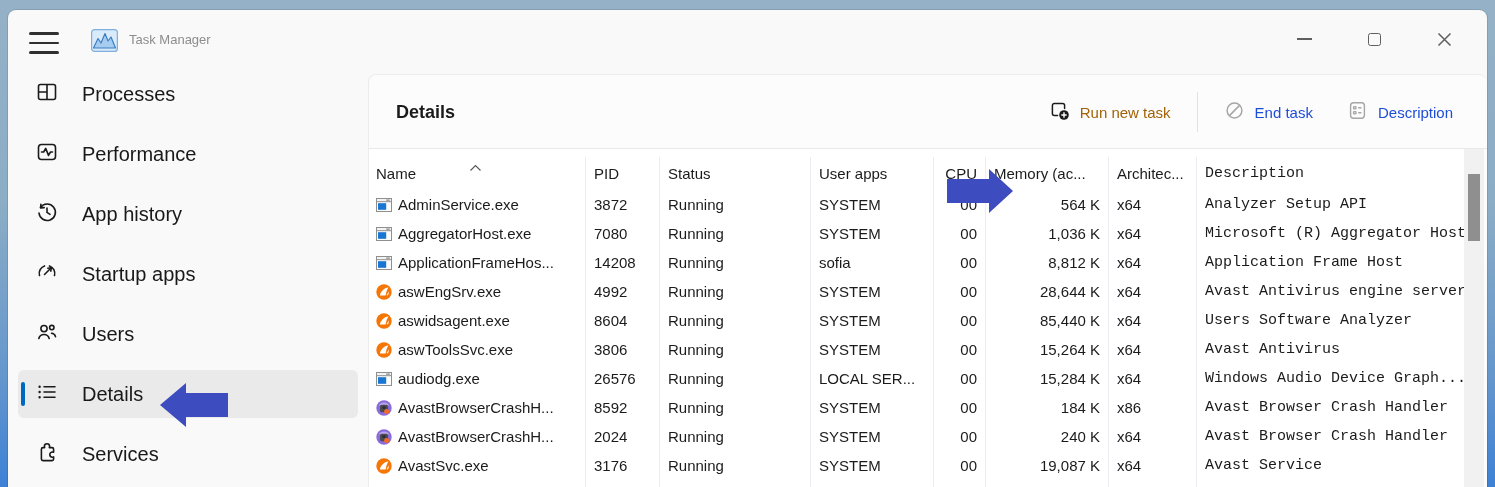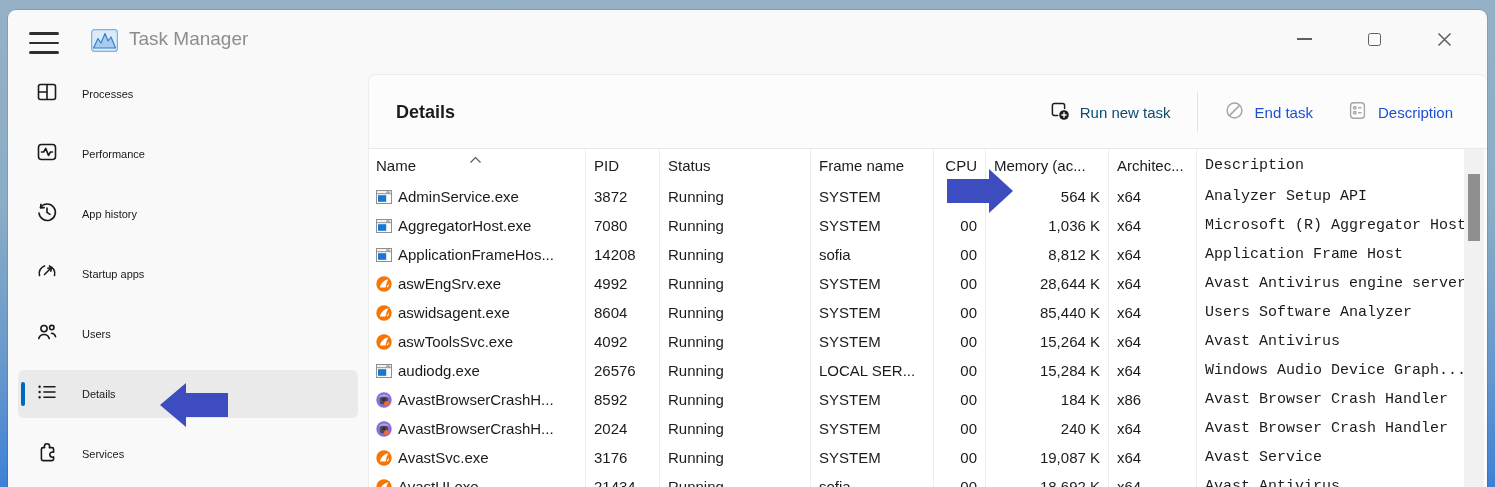--- a/index.html
+++ b/index.html
@@ -14,49 +14,49 @@
   .window {
     position:absolute; left:8px; top:10px; width:1479px; height:510px;
     background:#f9f9f9; border-radius:8px 8px 0 0;
     box-shadow:0 0 0 1px rgba(0,0,0,.10);
   }
   
   .titlebar { position:absolute; left:0; top:0; width:100%; height:58px; }
   .hamburger { position:absolute; left:21px; top:22px; width:30px; height:22px; display:flex; flex-direction:column; justify-content:space-between; cursor:pointer; }
   .hamburger span { display:block; height:2.6px; background:#2f2f2f; border-radius:2px; }
   .app-icon { position:absolute; left:83px; top:19px; }
-  .app-title { position:absolute; left:121px; top:0; height:58px; display:flex; align-items:center; font-size:19px; color:#8d8d8d; }
+  .app-title { position:absolute; left:121px; top:0; height:58px; display:flex; align-items:center; font-size:13px; color:#8d8d8d; }
   .win-controls { position:absolute; right:20px; top:0; height:58px; display:flex; align-items:center; }
   .ctl { width:46px; height:40px; display:flex; align-items:center; justify-content:center; margin-left:24px; cursor:pointer; }
   .ctl-min { width:15px; height:2px; background:#5f5f5f; }
   .ctl-max { width:13px; height:13px; border:1.6px solid #5f5f5f; border-radius:2.5px; }
   
   .sidebar { position:absolute; left:0; top:60px; width:360px; }
   .side-item { position:relative; height:48px; margin:0 10px 12px 10px; border-radius:6px; display:flex; align-items:center; padding-left:17px; cursor:pointer; }
   .side-item.selected { background:#eaeaea; }
   .side-item .accent { display:none; }
   .side-item.selected .accent { display:block; position:absolute; left:3px; top:12px; width:4px; height:24px; border-radius:2px; }
   .side-item svg { flex:0 0 auto; }
-  .side-label { margin-left:23px; font-size:11px; color:#191919; }
+  .side-label { margin-left:23px; font-size:20px; color:#191919; }
   
   .panel {
     position:absolute; left:360px; top:64px; right:0; bottom:-10px;
     background:#fcfcfc; border:1px solid #ececec; border-bottom:none; border-right:none;
     border-radius:8px 8px 0 0; overflow:hidden;
   }
   .panel-head { position:absolute; left:0; top:0; right:0; height:74px; border-bottom:1px solid #e9e9e9; }
   .panel-title { position:absolute; left:27px; top:0; height:74px; display:flex; align-items:center; font-size:18px; font-weight:700; color:#1b1b1b; }
   .toolbar { position:absolute; right:24px; top:0; height:74px; display:flex; align-items:center; }
   .tbtn { display:flex; align-items:center; gap:10px; font-size:15px; cursor:pointer; padding:8px 10px; border-radius:5px; }
-  .tbtn.enabled { color:#0c4a6e; }
+  .tbtn.enabled { color:#a16207; }
   .tbtn.disabled { color:#1d4ed8; cursor:default; }
   .tb-divider { width:1px; height:40px; background:#e2e2e2; margin:0 16px; }
   
   .table { position:absolute; left:0; top:74px; right:23px; bottom:0; background:#fff; }
-  .thead { display:flex; height:33px; position:relative; }
+  .thead { display:flex; height:33px; position:relative;margin-top:8px; }
   .trow { display:flex; height:29px; }
   .cell { height:100%; display:flex; align-items:center; padding:0 8px; white-space:nowrap; overflow:hidden; border-right:1px solid #eaeef2; font-size:15px; color:#1b1b1b; }
   .thead .cell { cursor:pointer; }
   .c-name { width:217px; padding-left:7px; gap:6px; }
   .c-pid  { width:74px;  }
   .c-status { width:151px; }
   .c-user { width:123px; }
   .c-cpu  { width:52px; justify-content:flex-end; }
   .c-mem  { width:123px; }
   .c-mem.val { justify-content:flex-end; }
@@ -214,21 +214,21 @@
         <div class="cell c-name">
           <span>Name</span>
           <span class="sort-caret">
             <svg width="13" height="8" viewBox="0 0 13 8" fill="none">
                 <path d="M1.5 6.5 L6.5 1.5 L11.5 6.5" stroke="#5a5a5a" stroke-width="1.2"></path>
               </svg>
           </span>
         </div>
         <div class="cell c-pid">PID</div>
         <div class="cell c-status">Status</div>
-        <div class="cell c-user">Frame name</div>
+        <div class="cell c-user">User apps</div>
         <div class="cell c-cpu">CPU</div>
         <div class="cell c-mem">Memory (ac...</div>
         <div class="cell c-arch">Architec...</div>
         <div class="cell c-desc">Description</div>
       </div>
       <div id="tbody">
           <div class="trow">
             <div class="cell c-name">
               <span style="width: 16px; height: 16px; display: inline-flex; flex: 0 0 16px;">
                 <svg class="row-icon" viewBox="0 0 16 16" width="16" height="16">
@@ -330,21 +330,21 @@
             <div class="cell c-name">
               <span style="width: 16px; height: 16px; display: inline-flex; flex: 0 0 16px;">
                 <svg class="row-icon" viewBox="0 0 16 16" width="16" height="16">
                   <circle cx="8" cy="8" r="7.7" fill="#f57505"></circle>
                   <path d="M3.9 11.6 Q5.2 4.9 12.4 3.3 Q10.3 6.7 9.6 11.4 Z" fill="#fff"></path>
                   <path d="M10.6 10.9 Q12 9.6 12.7 7.3 Q13.1 9.9 11.6 11.5 Z" fill="#fff"></path>
                 </svg>
               </span>
               <span>aswToolsSvc.exe</span>
             </div>
-            <div class="cell c-pid">4092</div>
+            <div class="cell c-pid">3806</div>
             <div class="cell c-status">Running</div>
             <div class="cell c-user">SYSTEM</div>
             <div class="cell c-cpu">00</div>
             <div class="cell c-mem val">15,264 K</div>
             <div class="cell c-arch">x64</div>
             <div class="cell c-desc">Avast Antivirus</div>
           </div>
           <div class="trow">
             <div class="cell c-name">
               <span style="width: 16px; height: 16px; display: inline-flex; flex: 0 0 16px;">

